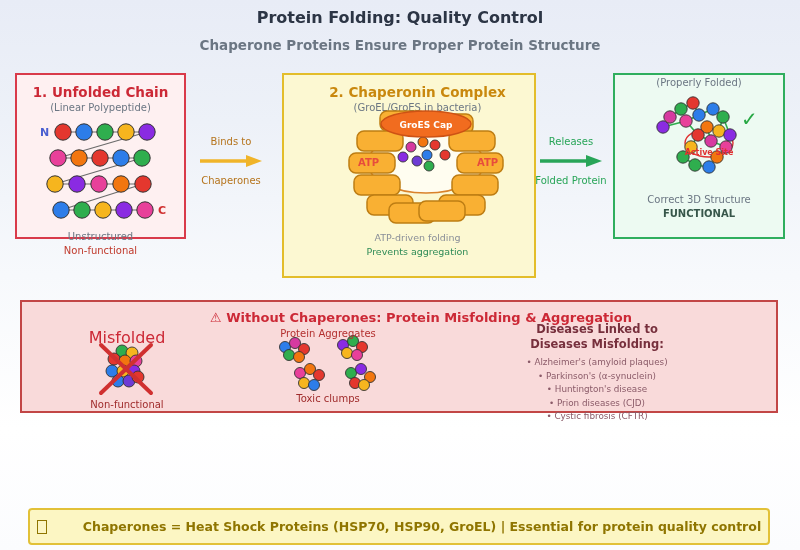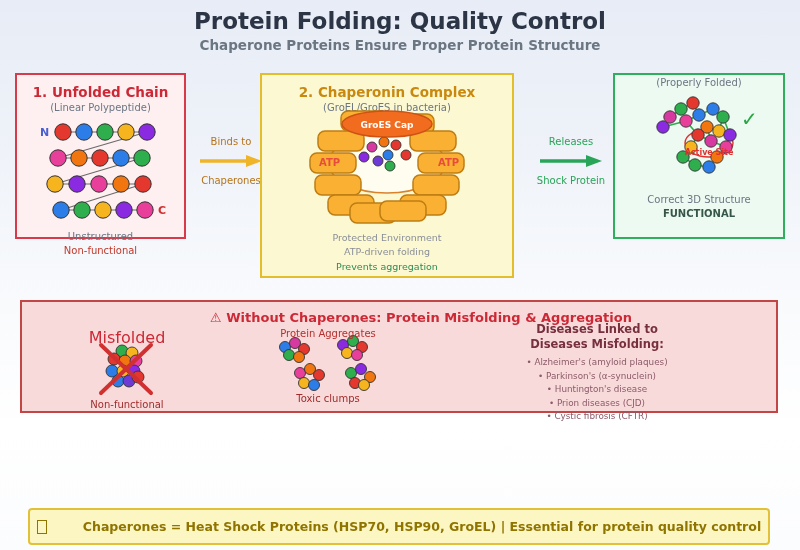--- a/index.html
+++ b/index.html
@@ -2,26 +2,26 @@
 <html><head>
 <meta charset="utf-8">
 <style>
   html,body{margin:0;padding:0;}
   .stage{
     position:relative;width:800px;height:550px;overflow:hidden;
     font-family:"DejaVu Sans",sans-serif;
     background:linear-gradient(180deg,#e8ecf6 0%,#edf1f8 22%,#f7f9fc 50%,#ffffff 78%,#fbfcfe 100%);
   }
   .page-title{position:absolute;top:8px;left:0;right:0;text-align:center;
-    font-size:23px;font-weight:bold;color:#2c3545;margin:0;}
+    font-size:16px;font-weight:bold;color:#2c3545;margin:0;}
   .page-subtitle{position:absolute;top:37px;left:0;right:0;text-align:center;
     font-size:13.5px;font-weight:bold;color:#6b7683;}
   .panel{position:absolute;box-sizing:border-box;text-align:center;}
   .panel-unfolded{left:15px;top:73px;width:171px;height:166px;background:#fef0f1;border:2px solid #d93a4a;}
-  .panel-chaperonin{left:260px;top:73px;width:254px;height:205px;background:#fcf8d2;border:2px solid #e3bd2a;}
+  .panel-chaperonin{left:282px;top:73px;width:254px;height:205px;background:#fcf8d2;border:2px solid #e3bd2a;padding-left:17px;}
   .panel-functional{left:613px;top:73px;width:172px;height:166px;background:#edfaf2;border:2px solid #2fae5e;}
   .p-title{font-size:13.5px;font-weight:bold;margin-top:9px;}
   .t-red{color:#cc2936;} .t-gold{color:#c9880e;} .t-green{color:#157a3b;}
   .p-sub{font-size:10px;color:#6b7683;margin-top:2px;}
   .cap{font-size:10px;line-height:1.35;}
   .cap-gray{color:#6b7683;} .cap-red{color:#c0392b;} .cap-dgreen{color:#37564a;font-weight:bold;}
   .cap-green{color:#2e8b57;}
   .chain-svg{margin-top:5px;}
   .barrel-svg{margin-top:-4px;display:block;margin-left:auto;margin-right:auto;}
   .chap-caps{margin-top:-2px;font-size:9.5px;line-height:1.5;color:#8a8f98;}
@@ -139,33 +139,32 @@
         <circle cx="126" cy="46" r="5" fill="#2d7de9"></circle>
         <circle cx="128" cy="57" r="5" fill="#2fae4e"></circle>
         <circle cx="116" cy="52" r="5" fill="#6d3bd4"></circle>
       </g>
       <text x="57" y="57" font-size="10" font-weight="600" fill="#e74c3c">ATP</text>
       <text x="176" y="57" font-size="10" font-weight="600" fill="#e74c3c">ATP</text>
       <ellipse cx="125" cy="15" rx="45" ry="13" fill="#f16c1f" stroke="#cd5214" stroke-width="1.5"></ellipse>
       <text x="125" y="18.5" text-anchor="middle" font-size="9" font-weight="600" fill="#ffffff">GroES Cap</text>
     </svg>
     <div class="chap-caps">
-      <div>Protected Environment</div>
       <div>ATP-driven folding</div>
       <div class="cap-green">Prevents aggregation</div>
     </div>
   </section>
 
   <div class="arrow-block arrow-releases">
     <div>Releases</div>
     <svg width="66" height="14" viewBox="0 0 66 14">
       <line x1="2" y1="7" x2="50" y2="7" stroke="#28a558" stroke-width="3.6"></line>
       <polygon points="48,1 64,7 48,13" fill="#28a558"></polygon>
     </svg>
-    <div>Shock Protein</div>
+    <div>Folded Protein</div>
   </div>
 
   <section class="panel panel-functional">
     <div class="p-sub">(Properly Folded)</div>
     <svg class="chain-svg" width="152" height="96" viewBox="0 0 152 96">
       <g stroke="#2fae4e" stroke-width="1.6" fill="none">
         <polyline points="40,34 47,24 58,16 70,10 76,22 90,16 100,24 107,42 103,54"></polyline>
         <polyline points="63,28 76,22"></polyline>
         <polyline points="63,28 75,42 88,48 103,54"></polyline>
         <polyline points="84,34 96,38 107,42"></polyline>

